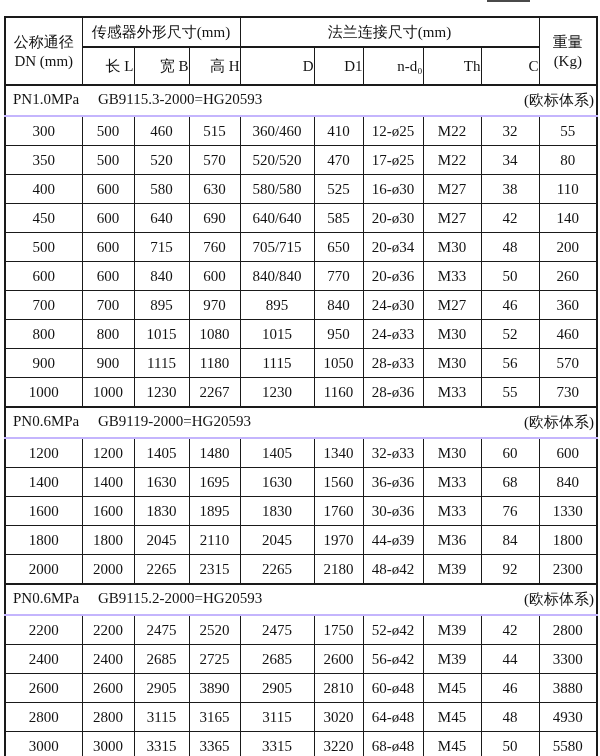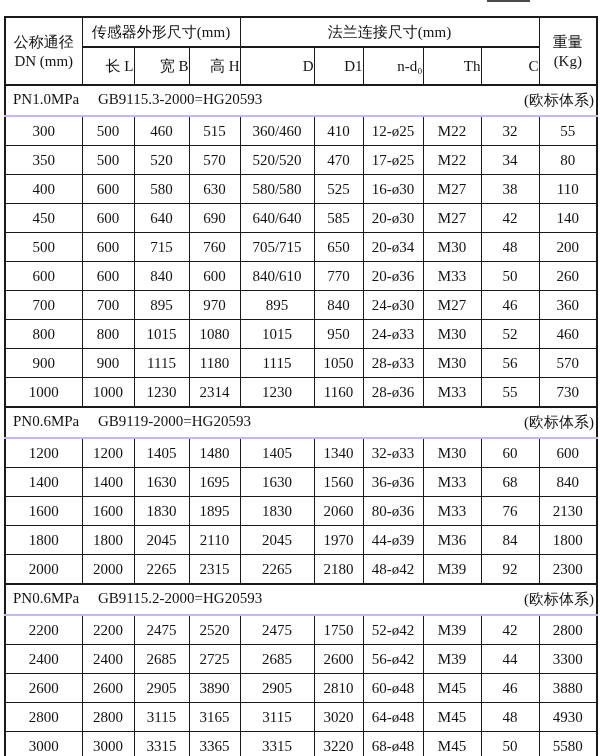--- a/index.html
+++ b/index.html
@@ -167,21 +167,21 @@
         <td>20-ø34</td>
         <td>M30</td>
         <td>48</td>
         <td>200</td>
       </tr>
       <tr>
         <td>600</td>
         <td>600</td>
         <td>840</td>
         <td>600</td>
-        <td>840/610</td>
+        <td>840/840</td>
         <td>770</td>
         <td>20-ø36</td>
         <td>M33</td>
         <td>50</td>
         <td>260</td>
       </tr>
       <tr>
         <td>700</td>
         <td>700</td>
         <td>895</td>
@@ -214,21 +214,21 @@
         <td>1050</td>
         <td>28-ø33</td>
         <td>M30</td>
         <td>56</td>
         <td>570</td>
       </tr>
       <tr>
         <td>1000</td>
         <td>1000</td>
         <td>1230</td>
-        <td>2314</td>
+        <td>2267</td>
         <td>1230</td>
         <td>1160</td>
         <td>28-ø36</td>
         <td>M33</td>
         <td>55</td>
         <td>730</td>
       </tr>
       <tr class="section-row">
         <td colspan="10"><span class="section-pressure">PN0.6MPa</span><span class="section-standard">GB9119-2000=HG20593</span><span class="section-system">(欧标体系)</span></td>
       </tr>
@@ -255,25 +255,25 @@
         <td>M33</td>
         <td>68</td>
         <td>840</td>
       </tr>
       <tr>
         <td>1600</td>
         <td>1600</td>
         <td>1830</td>
         <td>1895</td>
         <td>1830</td>
-        <td>2060</td>
-        <td>80-ø36</td>
+        <td>1760</td>
+        <td>30-ø36</td>
         <td>M33</td>
         <td>76</td>
-        <td>2130</td>
+        <td>1330</td>
       </tr>
       <tr>
         <td>1800</td>
         <td>1800</td>
         <td>2045</td>
         <td>2110</td>
         <td>2045</td>
         <td>1970</td>
         <td>44-ø39</td>
         <td>M36</td>

